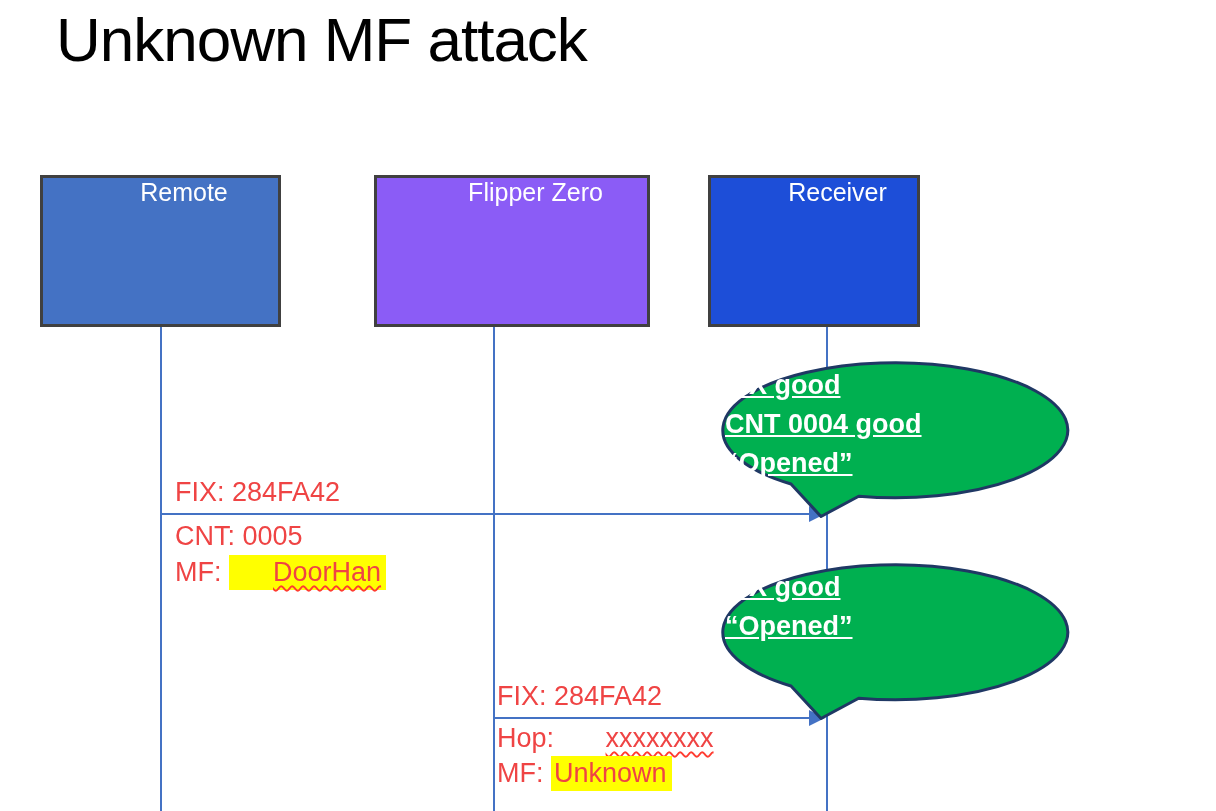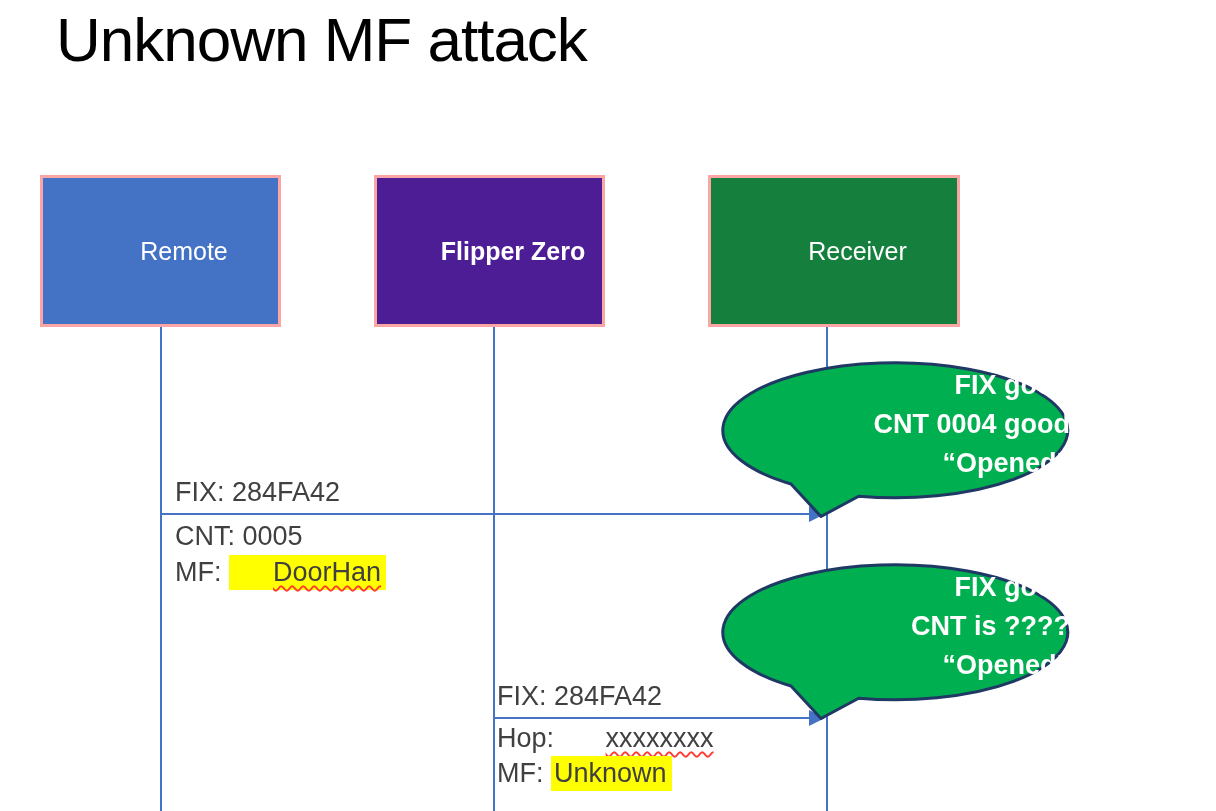--- a/index.html
+++ b/index.html
@@ -6,53 +6,53 @@
   .slide{
     position:relative; width:1216px; height:811px; background:#ffffff;
     overflow:hidden; font-family:"Liberation Sans", sans-serif;
   }
   .slide-title{
     position:absolute; left:56px; top:4px; font-size:62px; font-weight:300;
     color:#000; letter-spacing:-1px; white-space:nowrap;
   }
   .actor-box{
     position:absolute; top:175px; height:152px; box-sizing:border-box;
-    border:3px solid #fca5a5; display:flex; align-items:center; justify-content:center;padding-left:47px;
+    border:3px solid #404040; display:flex; align-items:flex-start; justify-content:center;padding-left:47px;
   }
   .actor-box .actor-label{ color:#fff; font-size:25px; }
   .box-remote{ left:40px; width:241px; background:#4472C4; }
-  .box-flipper{ left:374px; width:231px; background:#4c1d95;font-weight:bold; }
-  .box-receiver{ left:708px; width:252px; background:#15803d; }
+  .box-flipper{ left:374px; width:276px; background:#8b5cf6; }
+  .box-receiver{ left:708px; width:212px; background:#1d4ed8; }
   .lifeline{
     position:absolute; top:327px; height:484px; width:2px; background:#4472C4;
   }
   .ll-remote{ left:160px; }
   .ll-flipper{ left:493px; }
   .ll-receiver{ left:826px; }
   .msg-line{ position:absolute; height:2px; background:#4472C4; }
   .msg-line-1{ left:161px; top:513px; width:650px; }
   .msg-line-2{ left:494px; top:717px; width:317px; }
   .arrow-head{
     position:absolute; width:0; height:0;
     border-top:8px solid transparent; border-bottom:8px solid transparent;
     border-left:16px solid #4472C4;
   }
   .ah-1{ left:809px; top:506px; }
   .ah-2{ left:809px; top:710px; }
   .bubble-svg{ position:absolute; left:710px; width:380px; height:175px; }
   .bub-1{ top:352px; }
   .bub-2{ top:554px; }
   .bubble-text{
-    position:absolute; left:725px; width:345px; text-align:right;
-    color:#fff; font-size:27px; font-weight:600; line-height:39px;
+    position:absolute; left:725px; width:345px; text-align:left;
+    color:#fff; font-size:27px; font-weight:600; line-height:39px;text-decoration:underline;
   }
   .bt-1{ top:366px; }
   .bt-2{ top:568px; }
   .msg-text{
-    position:absolute; font-size:27px; color:#404040; white-space:nowrap; line-height:32px;
+    position:absolute; font-size:27px; color:#ef4444; white-space:nowrap; line-height:32px;
   }
   .m1l1{ left:175px; top:476px; }
   .m1l2{ left:175px; top:520px; }
   .m1l3{ left:175px; top:556px; }
   .m2l1{ left:497px; top:680px; }
   .m2l2{ left:497px; top:722px; }
   .m2l3{ left:497px; top:757px; }
   .hl{ background:#FFFF00; padding:2px 5px 3px 3px; }
   .sq{
     text-decoration:underline; text-decoration-style:wavy;
@@ -94,21 +94,20 @@
     <div>FIX good</div>
     <div>CNT 0004 good</div>
     <div>“Opened”</div>
   </div>
 
   <svg class="bubble-svg bub-2" viewBox="0 0 380 175">
     <path d="M 81 132 A 172.5 67.5 0 1 1 148.7 144.2 L 111 164.5 Z" fill="#00B050" stroke="#1F3864" stroke-width="3" stroke-linejoin="round"></path>
   </svg>
   <div class="bubble-text bt-2">
     <div>FIX good</div>
-    <div>CNT is ????</div>
     <div>“Opened”</div>
   </div>
 
   <div class="msg-text m1l1">FIX: 284FA42</div>
   <div class="msg-text m1l2">CNT: 0005</div>
   <div class="msg-text m1l3"><span>MF: </span><span class="hl sq">DoorHan</span></div>
 
   <div class="msg-text m2l1">FIX: 284FA42</div>
   <div class="msg-text m2l2"><span>Hop: </span><span class="sq">xxxxxxxx</span></div>
   <div class="msg-text m2l3"><span>MF: </span><span class="hl">Unknown</span></div>

